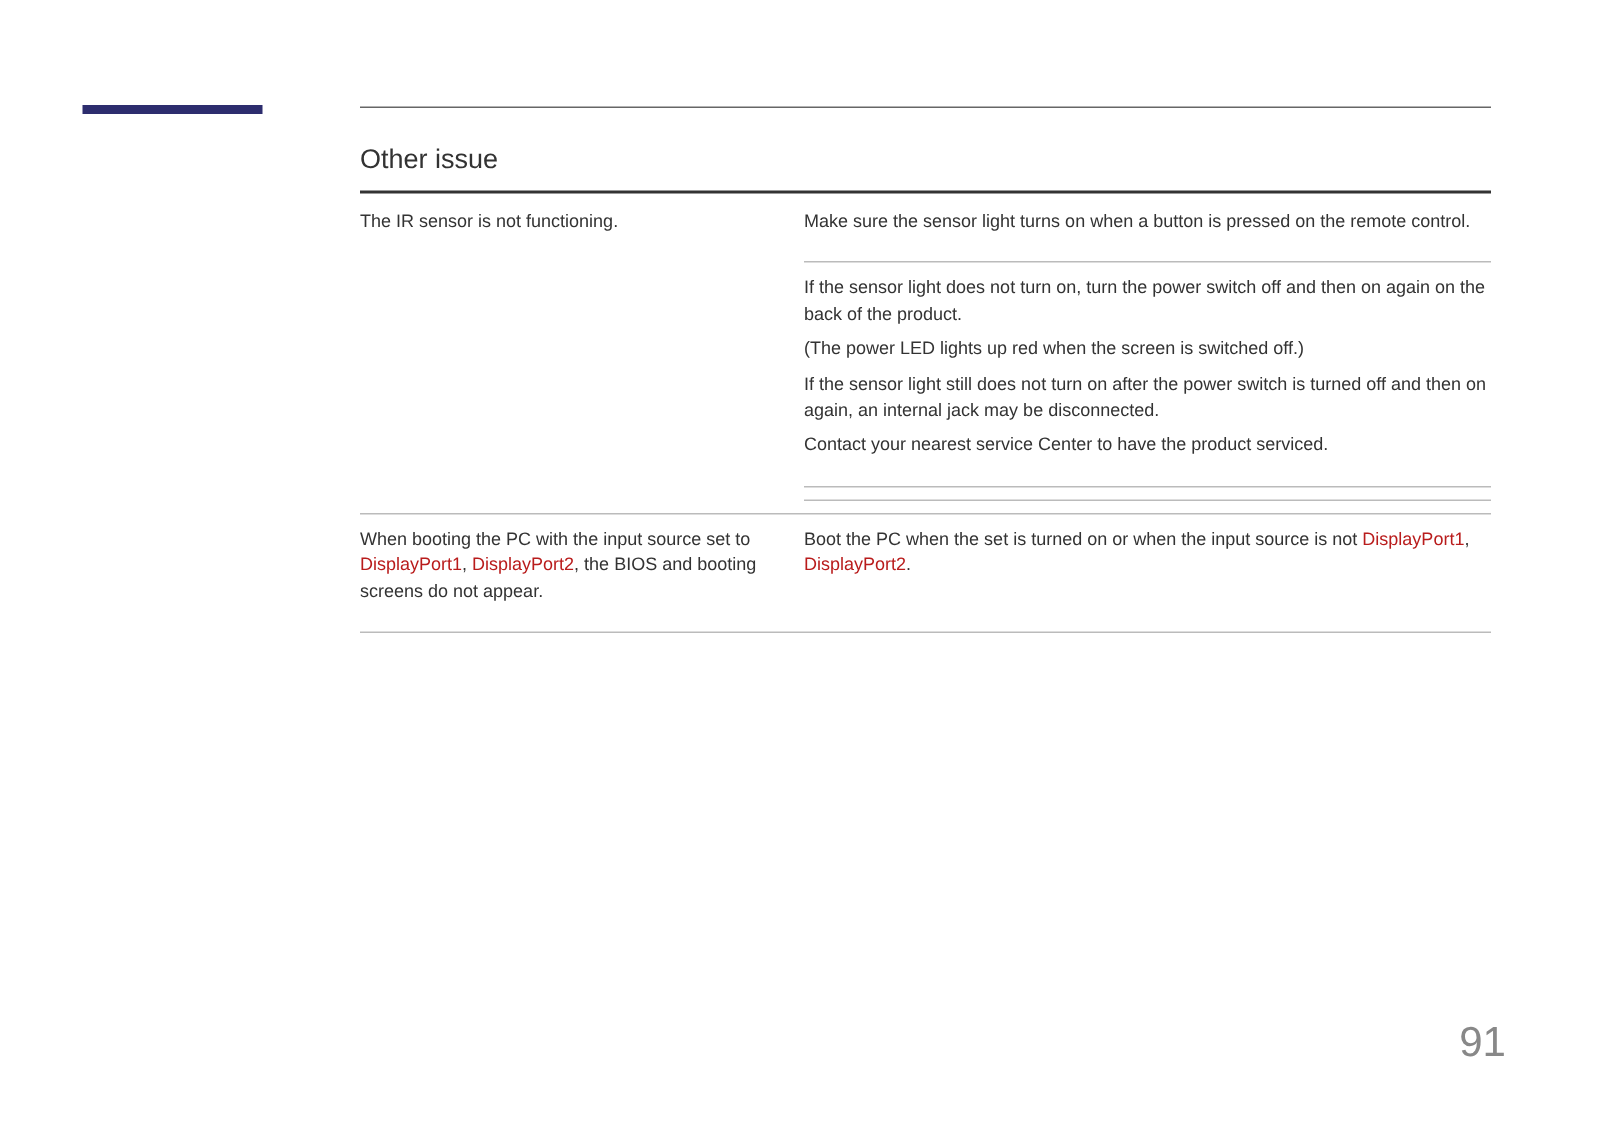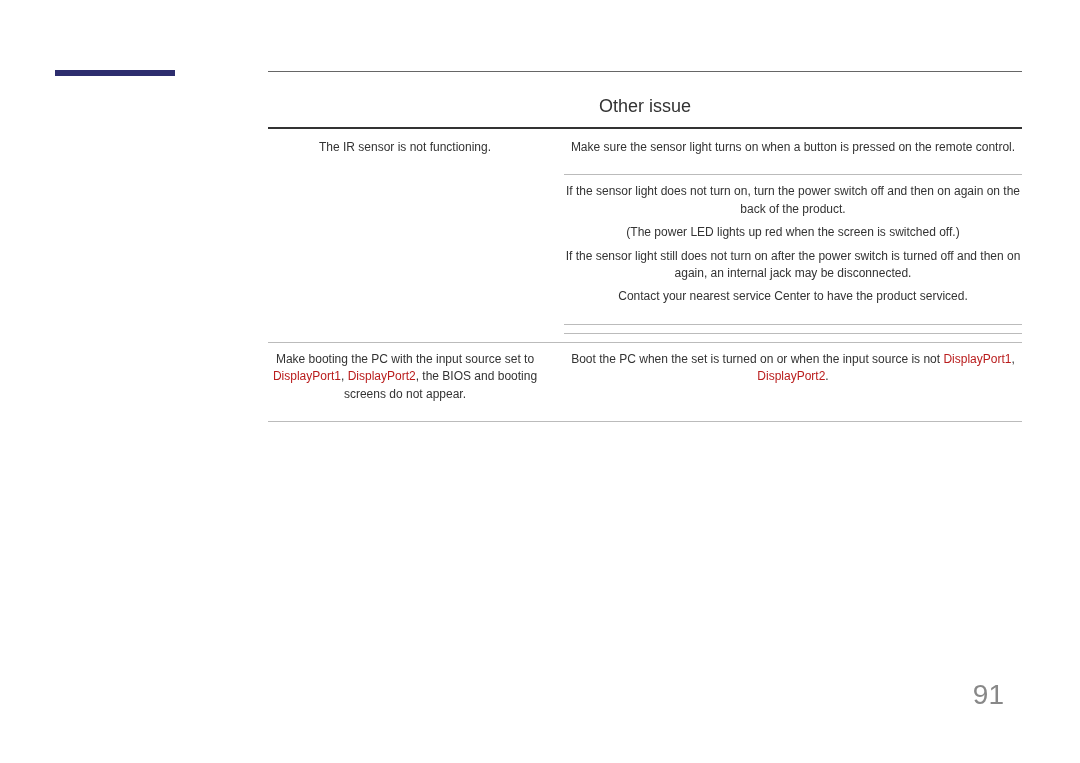--- a/index.html
+++ b/index.html
@@ -18,24 +18,23 @@
     .tab-marker {
       position: absolute;
       left: 55px;
       top: 70px;
       width: 120px;
       height: 6px;
       background: #2d2d6e;
     }
     .page {
       position: absolute;
-      left: 268px;
+      left: 240px;
       top: 71px;
       width: 754px;
-      text-align: center;
     }
     .top-rule {
       border: none;
       border-top: 1px solid #666;
       margin-bottom: 24px;
     }
     .section-title {
       font-size: 18px;
       font-weight: 400;
       color: #333;
@@ -139,21 +138,21 @@
 
   <div class="sol-rule-container">
       <hr class="sub-rule">
     </div>
 
 
   <hr class="full-rule">
 
   <div class="row">
     <div class="issue-col">
-      <span>Make booting the PC with the input source set to </span><span class="orange">DisplayPort1</span><span>, </span><span class="orange">DisplayPort2</span><span>, the BIOS and booting screens do not appear.</span>
+      <span>When booting the PC with the input source set to </span><span class="orange">DisplayPort1</span><span>, </span><span class="orange">DisplayPort2</span><span>, the BIOS and booting screens do not appear.</span>
     </div>
     <div class="solution-col">
       <div class="solution-block">
         <p><span>Boot the PC when the set is turned on or when the input source is not </span><span class="orange">DisplayPort1</span><span>, </span><span class="orange">DisplayPort2</span><span>.</span></p>
       </div>
     </div>
   </div>
 
   <hr class="full-rule">
 </div>

